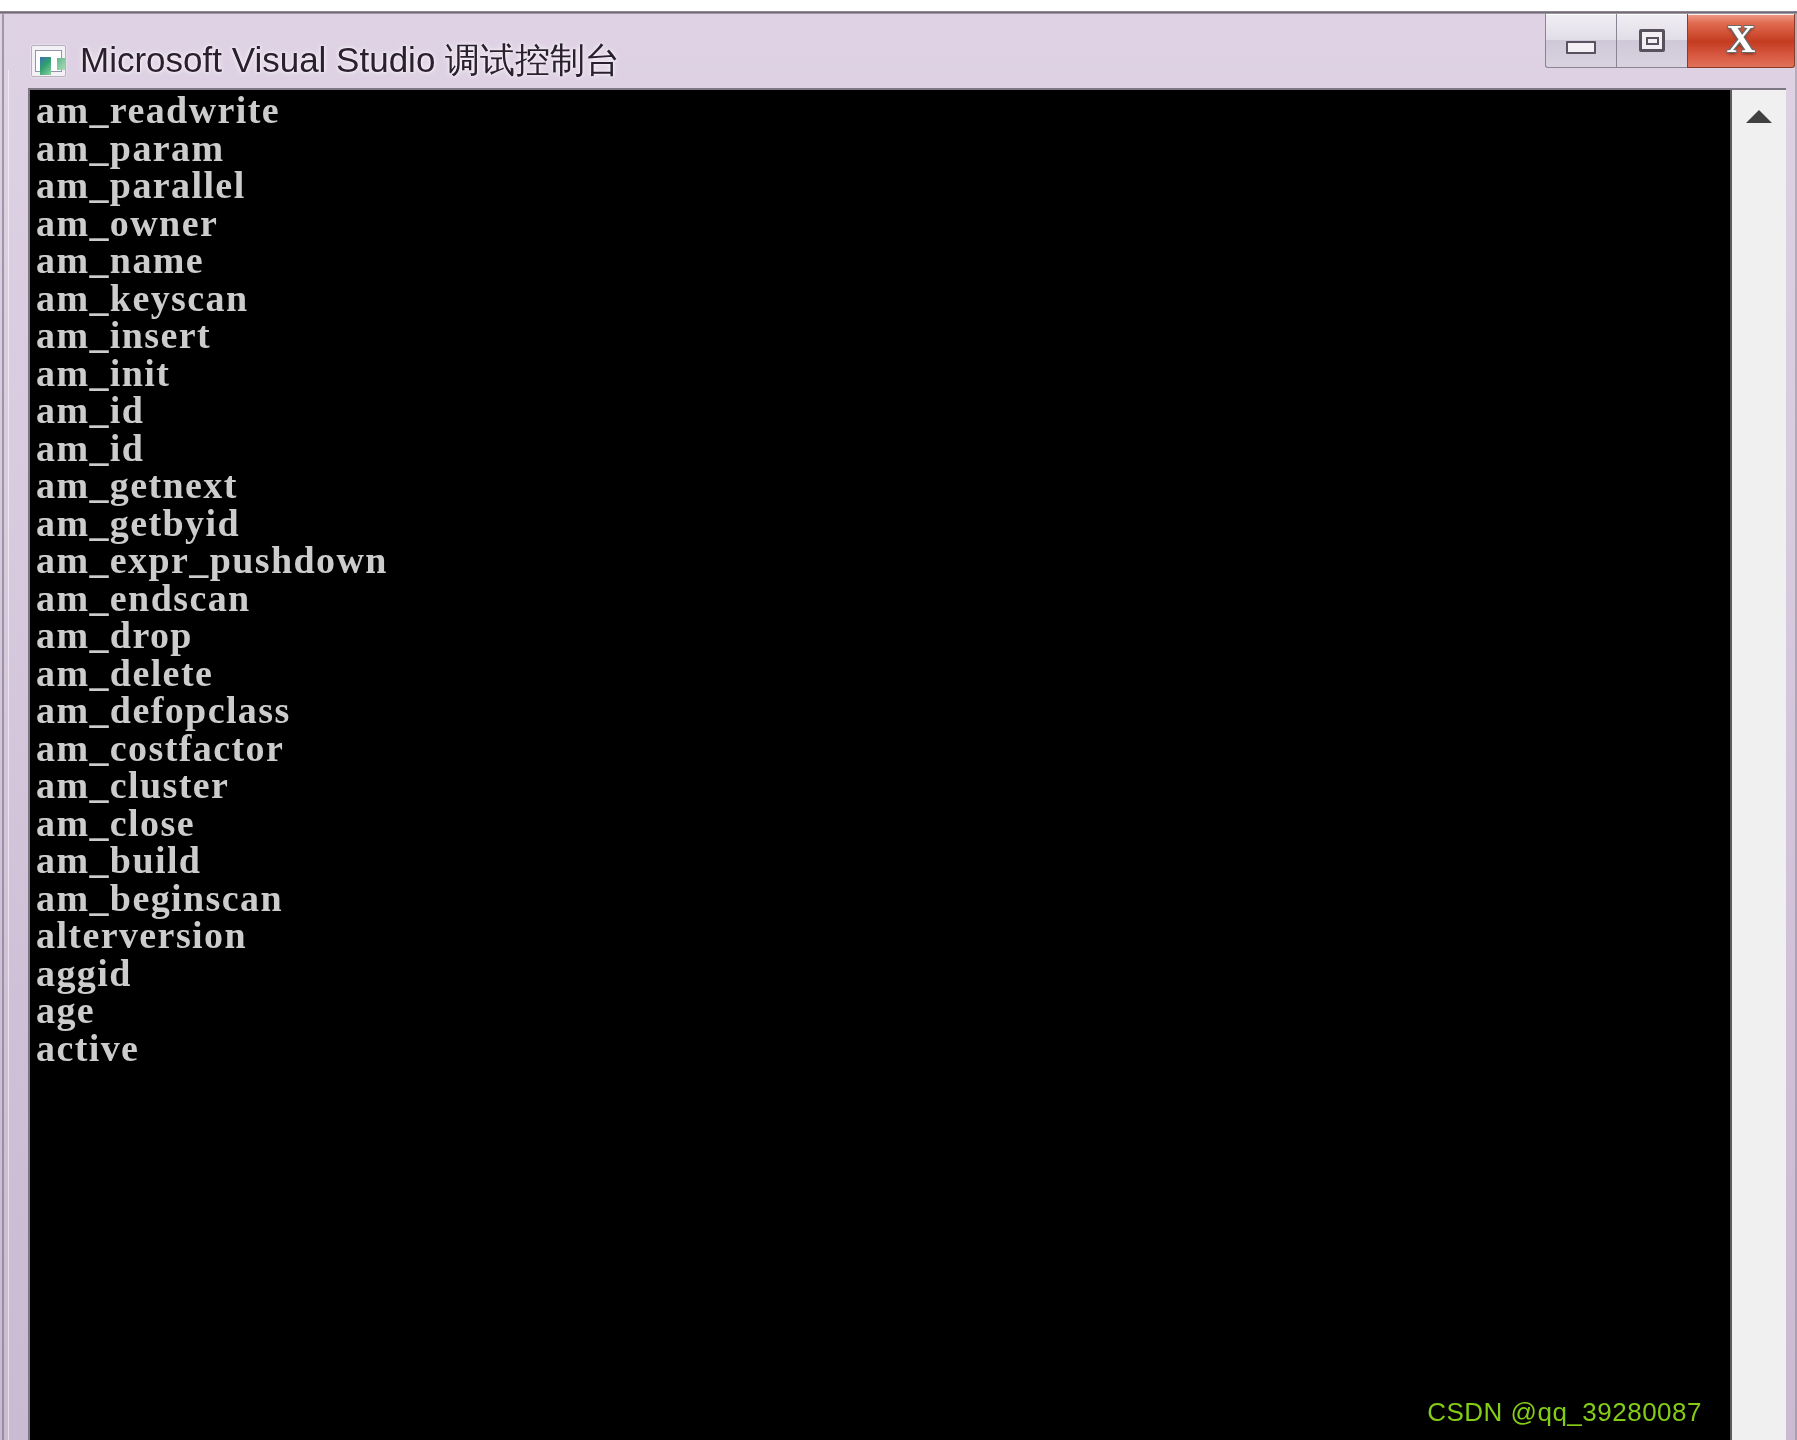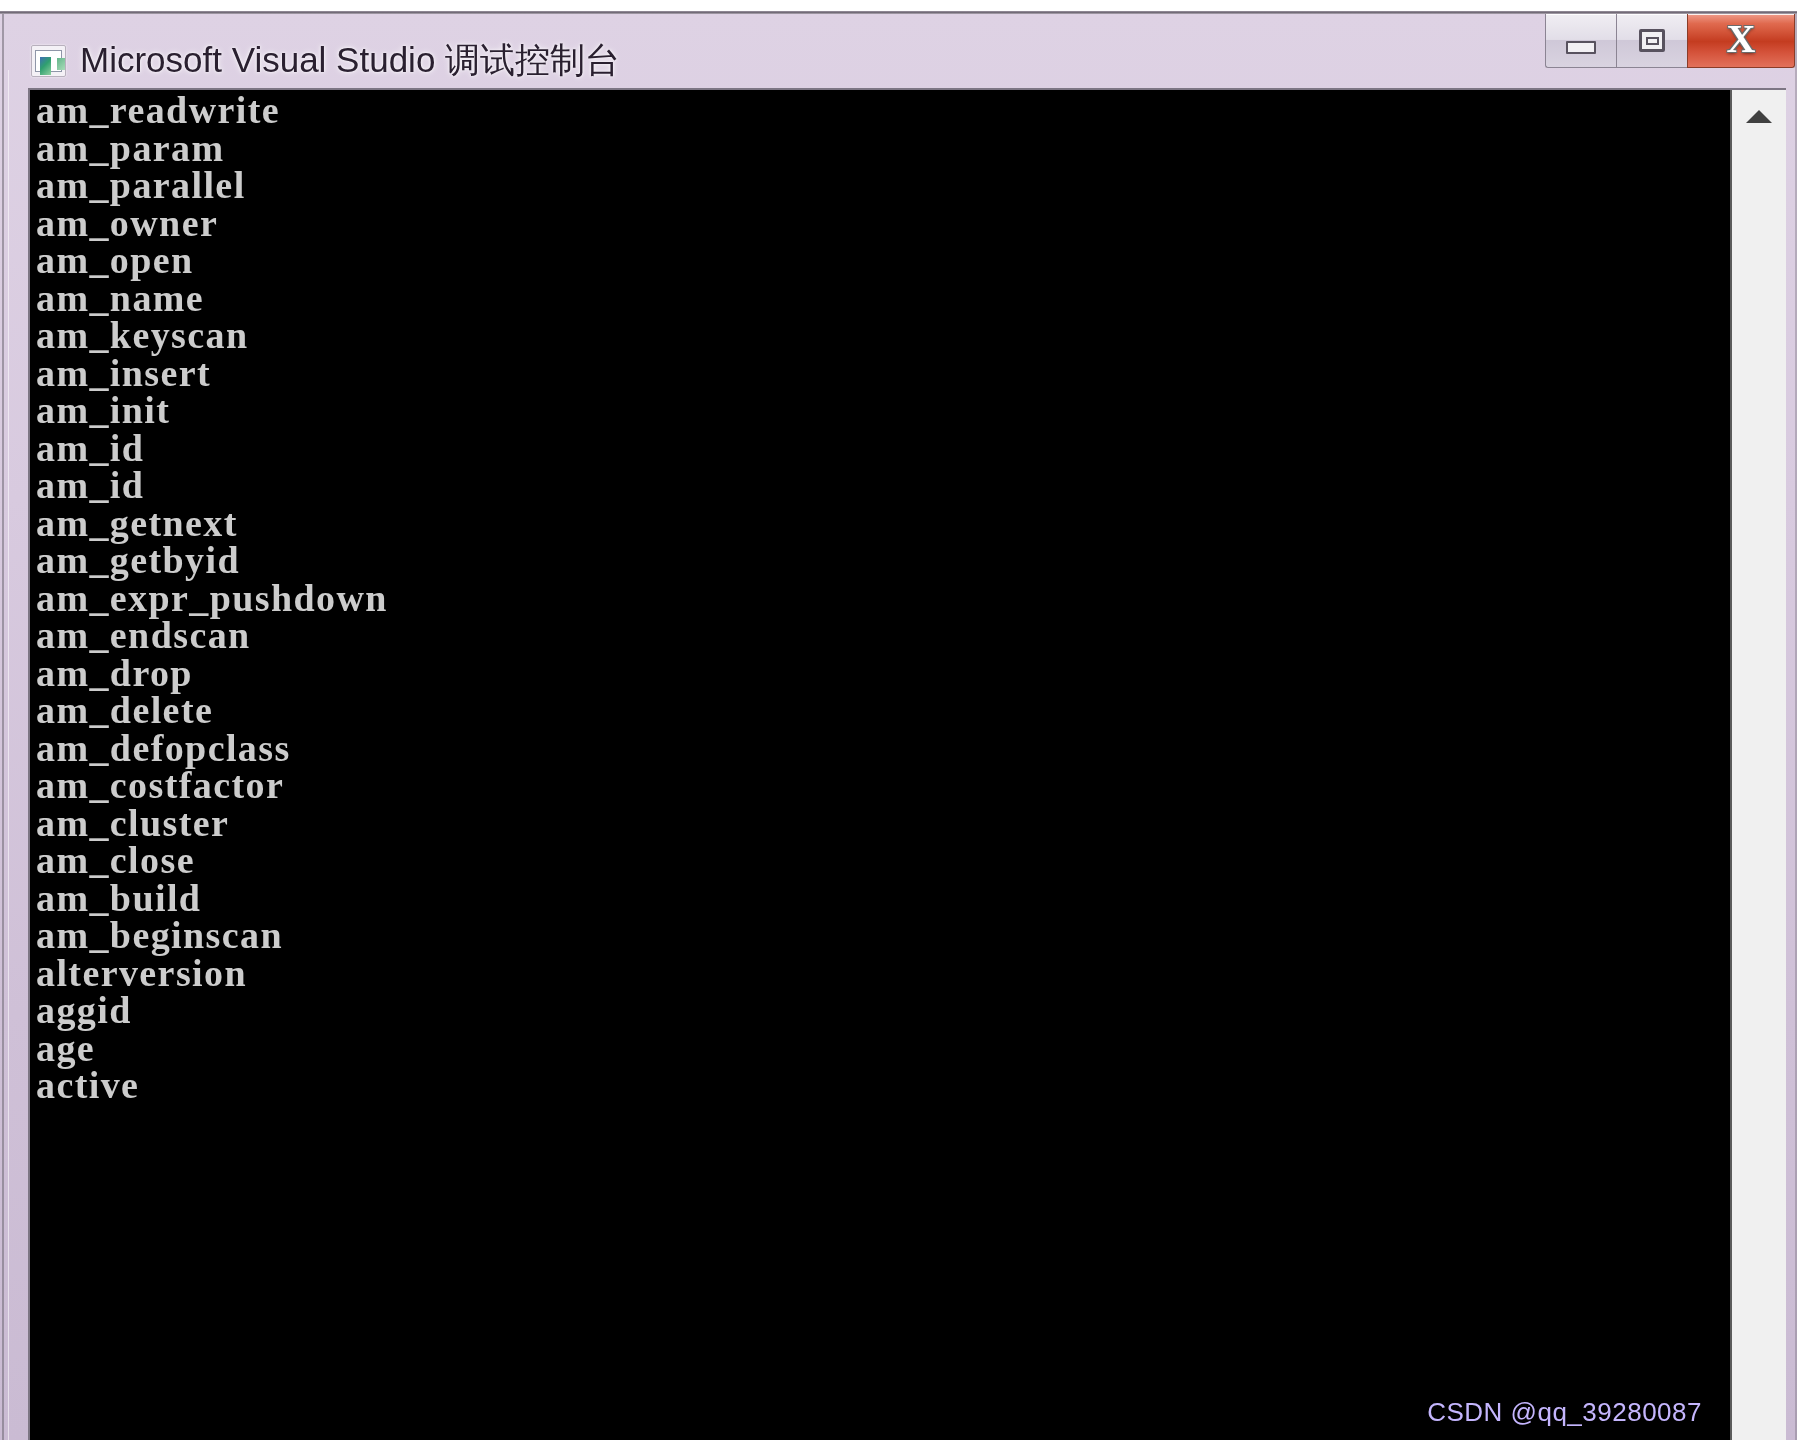--- a/index.html
+++ b/index.html
@@ -284,21 +284,21 @@
     background: #f0f0f0;
   }
 
   
   #csdn-watermark {
     position: absolute;
     right: 84px;
     bottom: 12px;
     font-family: "Liberation Sans", sans-serif;
     font-size: 26px;
-    color: #c4b5fd;
+    color: #84cc16;
     white-space: nowrap;
     letter-spacing: 0.5px;
   }
 </style>
 </head>
 <body>
 
 <div id="app-window">
 
   <div class="frame-top-strip"></div>
@@ -331,21 +331,20 @@
       <span class="glyph-close">X</span>
     </div>
   </div>
 
   <div id="console-area">
     <div id="console-output">
         <div class="console-line">am_readwrite</div>
         <div class="console-line">am_param</div>
         <div class="console-line">am_parallel</div>
         <div class="console-line">am_owner</div>
-        <div class="console-line">am_open</div>
         <div class="console-line">am_name</div>
         <div class="console-line">am_keyscan</div>
         <div class="console-line">am_insert</div>
         <div class="console-line">am_init</div>
         <div class="console-line">am_id</div>
         <div class="console-line">am_id</div>
         <div class="console-line">am_getnext</div>
         <div class="console-line">am_getbyid</div>
         <div class="console-line">am_expr_pushdown</div>
         <div class="console-line">am_endscan</div>

